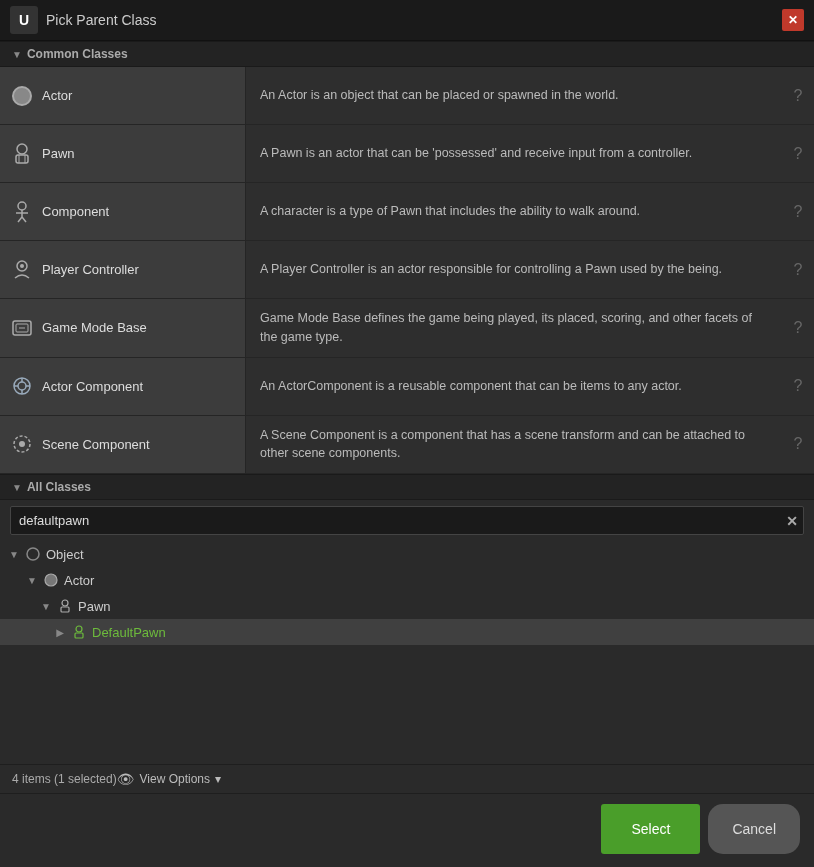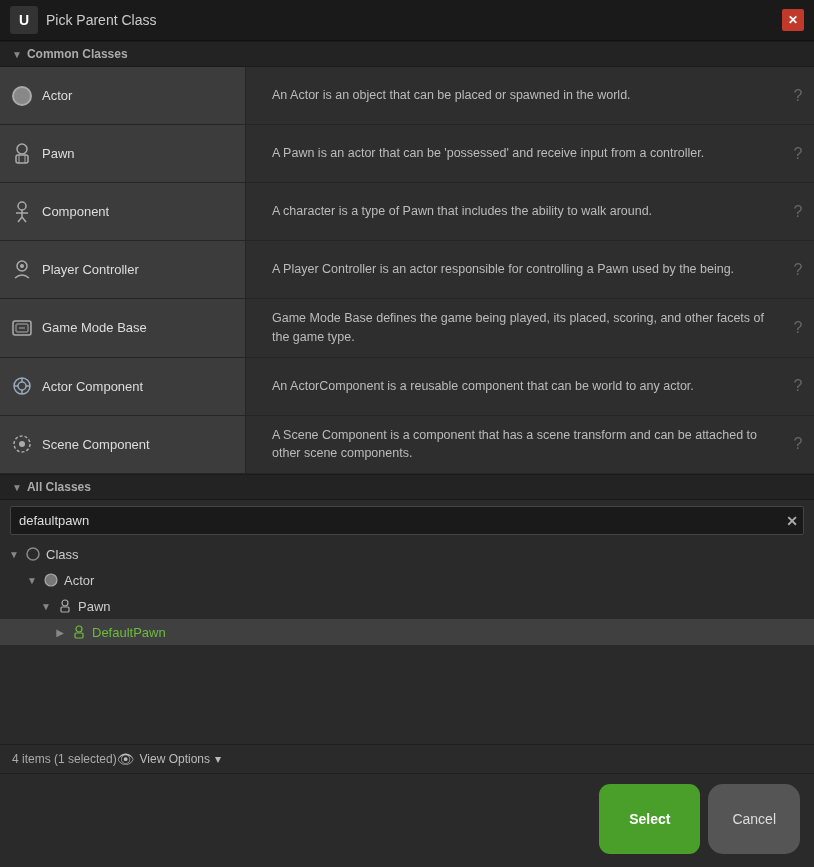--- a/index.html
+++ b/index.html
@@ -122,21 +122,20 @@
       justify-content: center;
     }
     .class-desc {
       flex: 1;
       padding: 10px 14px;
       color: #bbb;
       font-size: 12.5px;
       line-height: 1.5;
       display: flex;
       align-items: center;
-      margin-left: 12px;
     }
     .class-help {
       width: 32px;
       display: flex;
       align-items: center;
       justify-content: center;
       color: #666;
       font-size: 16px;
       flex-shrink: 0;
     }
@@ -253,25 +252,25 @@
       padding: 10px 14px;
       display: flex;
       justify-content: flex-end;
       gap: 8px;
       border-top: 1px solid #1e1e1e;
     }
     .btn-select {
       background: #4a9e2a;
       border: none;
       color: #fff;
-      padding: 27px 30px;
-      font-size: 14px;
-      font-weight: 700;
-      cursor: pointer;
-      border-radius: 11px;
+      padding: 17px 30px;
+      font-size: 14px;
+      font-weight: 400;
+      cursor: pointer;
+      border-radius: 3px;
     }
     .btn-cancel {
       background: #555;
       border: none;
       color: #ddd;
       padding: 10px 24px;
       font-size: 14px;
       cursor: pointer;
       border-radius: 15px;
     }
@@ -384,21 +383,21 @@
               <circle cx="11" cy="11" r="8" fill="none" stroke="#9ab" stroke-width="1.5"></circle>
               <circle cx="11" cy="11" r="4" fill="none" stroke="#9ab" stroke-width="1.5"></circle>
               <line x1="11" y1="3" x2="11" y2="7" stroke="#9ab" stroke-width="1.5"></line>
               <line x1="11" y1="15" x2="11" y2="19" stroke="#9ab" stroke-width="1.5"></line>
               <line x1="3" y1="11" x2="7" y2="11" stroke="#9ab" stroke-width="1.5"></line>
               <line x1="15" y1="11" x2="19" y2="11" stroke="#9ab" stroke-width="1.5"></line>
             </svg>
           </div>
           <span>Actor Component</span>
         </button>
-        <div class="class-desc">An ActorComponent is a reusable component that can be world to any actor.</div>
+        <div class="class-desc">An ActorComponent is a reusable component that can be items to any actor.</div>
         <div class="class-help">?</div>
       </div>
 
       <div class="class-item">
         <button class="class-btn">
           <div class="class-icon">
             <svg width="22" height="22">
               <circle cx="11" cy="11" r="8" fill="none" stroke="#aaa" stroke-width="1.5" stroke-dasharray="3,2"></circle>
               <circle cx="11" cy="11" r="3" fill="#aaa"></circle>
             </svg>
@@ -427,21 +426,21 @@
 
     <div class="tree-container">
 
       <div class="tree-item">
         <span class="tree-expand">▼</span>
         <div class="tree-node-icon">
           <svg width="16" height="16">
               <circle cx="8" cy="8" r="6" fill="none" stroke="#888" stroke-width="1.5"></circle>
             </svg>
         </div>
-        <span class="tree-label">Class</span>
+        <span class="tree-label">Object</span>
       </div>
 
       <div class="tree-item">
         <span style="width:14px; display:inline-block;"></span>
         <span class="tree-expand">▼</span>
         <div class="tree-node-icon">
           <svg width="16" height="16">
               <circle cx="8" cy="8" r="6" fill="#777" stroke="#aaa" stroke-width="1.2"></circle>
             </svg>
         </div>

